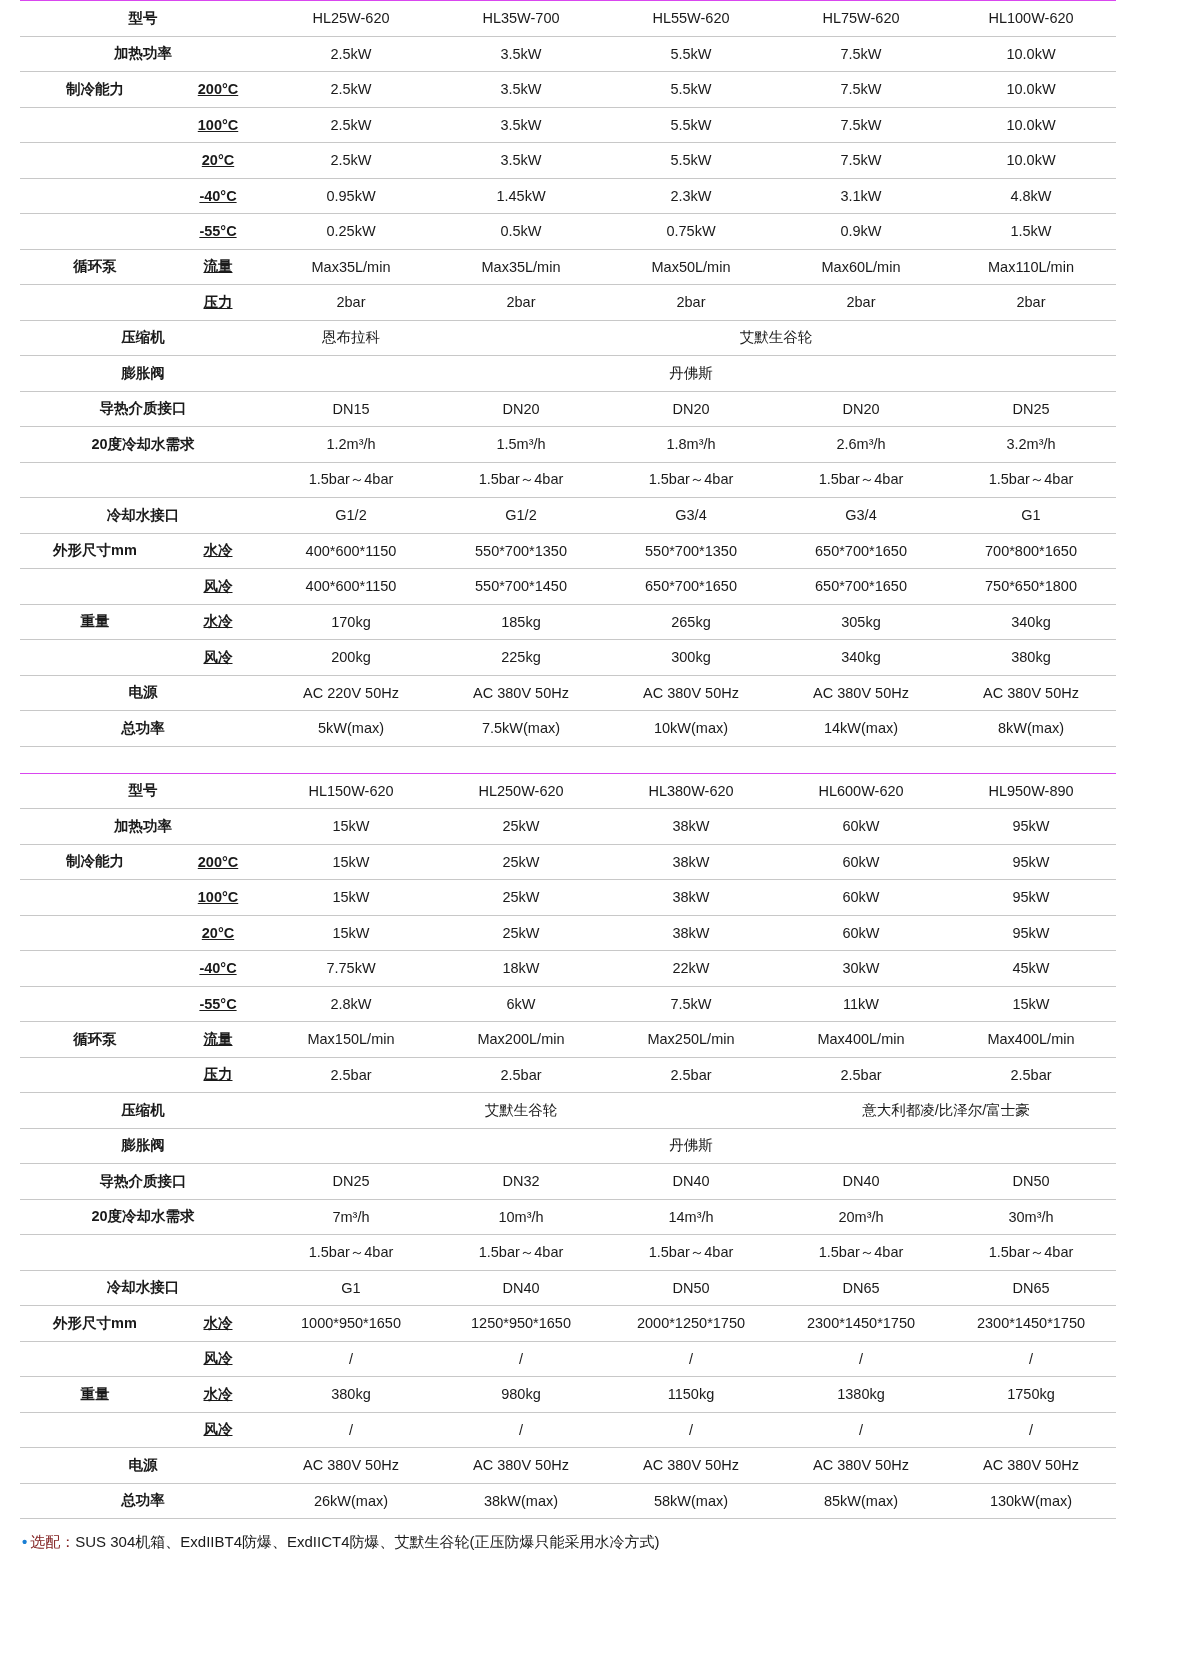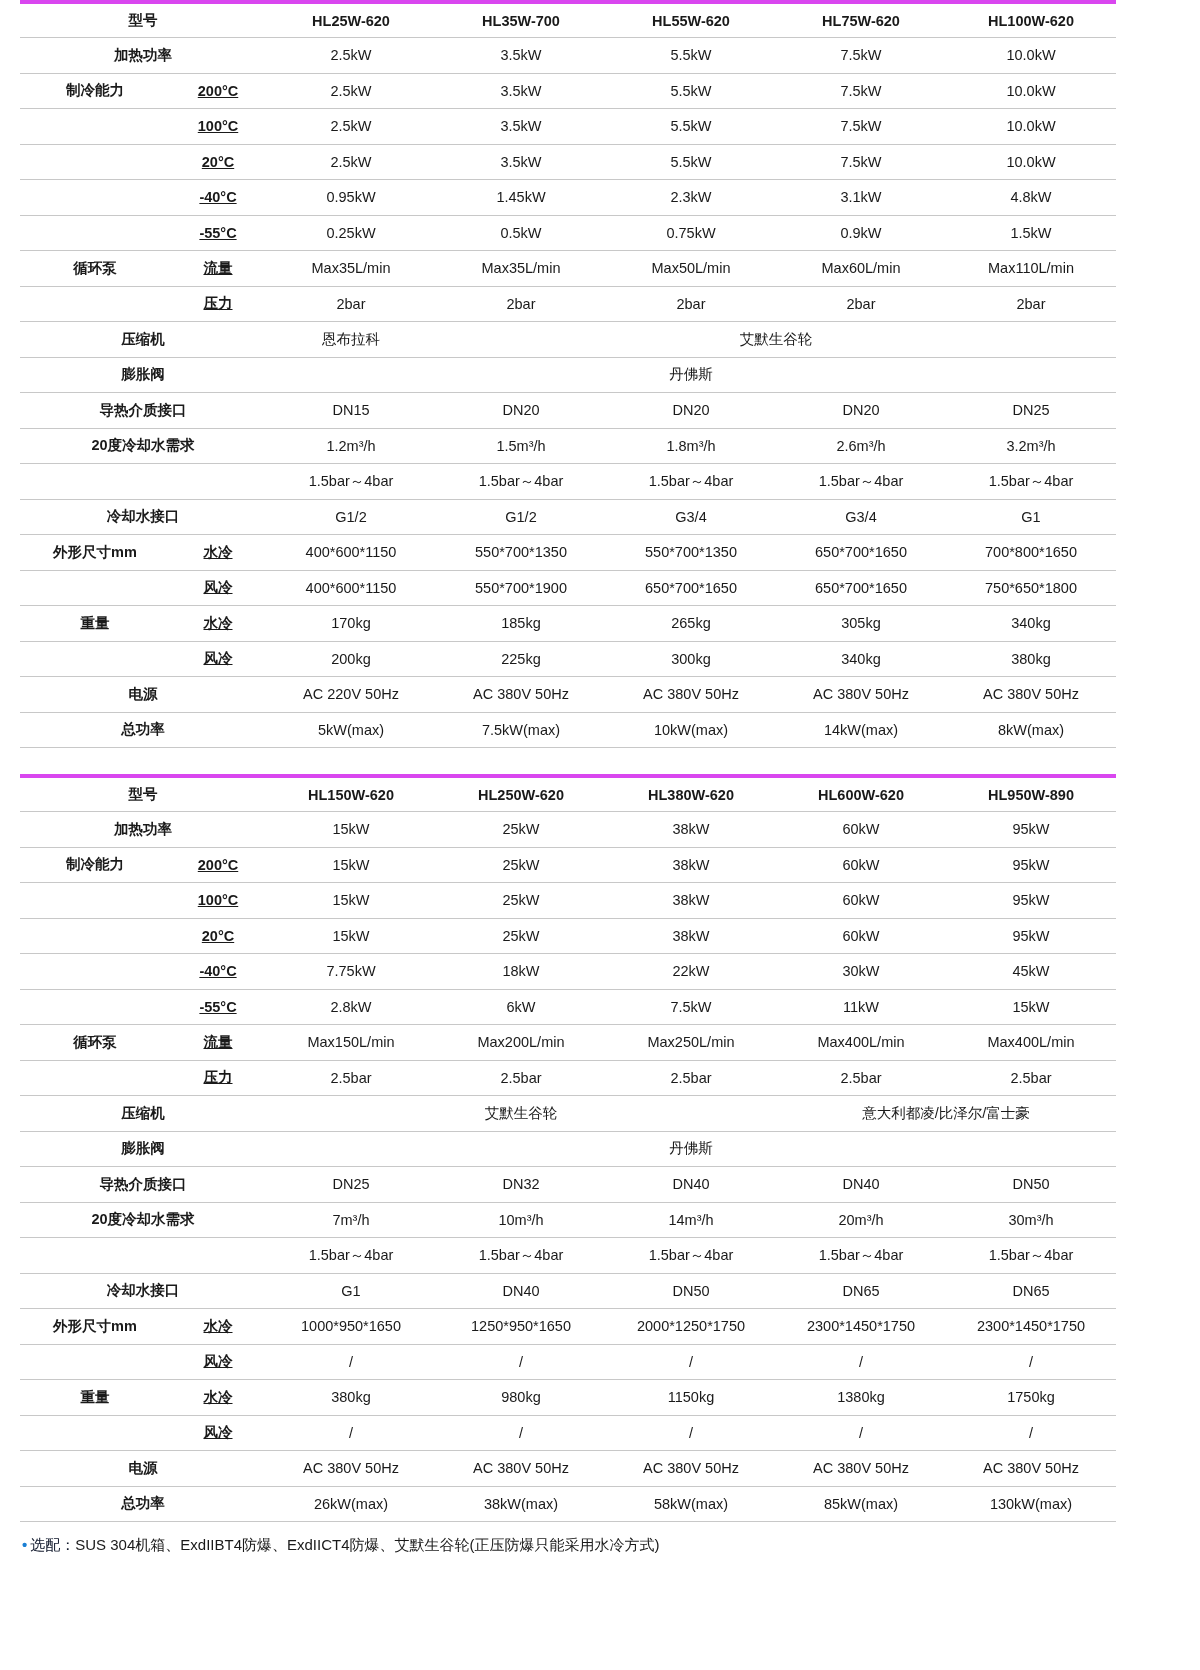--- a/index.html
+++ b/index.html
@@ -46,40 +46,40 @@
     font-weight: bold;
     font-size: 15px;
   }
   td.sublabel {
     text-align: center;
     font-weight: bold;
     font-size: 15px;
     text-decoration: underline;
   }
   td.model {
-    font-weight: bold;
+    font-weight: normal;
     font-size: 16px;
   }
   td.v-left-border { border-left: 1px solid #c8c8c8; }
-  tr.first td { border-top: 4px solid #d946ef; }
+  tr.first td { border-top: 1px solid #d946ef; }
   .gap {
     height: 26px;
   }
   .footer {
     margin: 14px 0 0 6px;
     font-size: 15px;
     color: #1a1a1a;
   }
   .footer .bullet {
     color: #1a7fd4;
     font-weight: bold;
     margin-right: 3px;
   }
   .footer .blue {
-    color: #0f172a;
+    color: #7f1d1d;
   }
   .tbl-wrap { position: relative; }
 </style>
 </head>
 <body>
 
 <div class="page">
 
   <div class="tbl-wrap">
     <table class="spec" id="tbl1">
@@ -219,21 +219,21 @@
             <td class="v-left-border">400*600*1150</td>
             <td class="">550*700*1350</td>
             <td class="">550*700*1350</td>
             <td class="">650*700*1650</td>
             <td class="">700*800*1650</td>
           </tr>
           <tr>
             <td class="label"></td>
             <td class="sublabel">风冷</td>
             <td class="v-left-border">400*600*1150</td>
-            <td class="">550*700*1900</td>
+            <td class="">550*700*1450</td>
             <td class="">650*700*1650</td>
             <td class="">650*700*1650</td>
             <td class="">750*650*1800</td>
           </tr>
           <tr>
             <td class="label">重量</td>
             <td class="sublabel">水冷</td>
             <td class="v-left-border">170kg</td>
             <td class="">185kg</td>
             <td class="">265kg</td>

